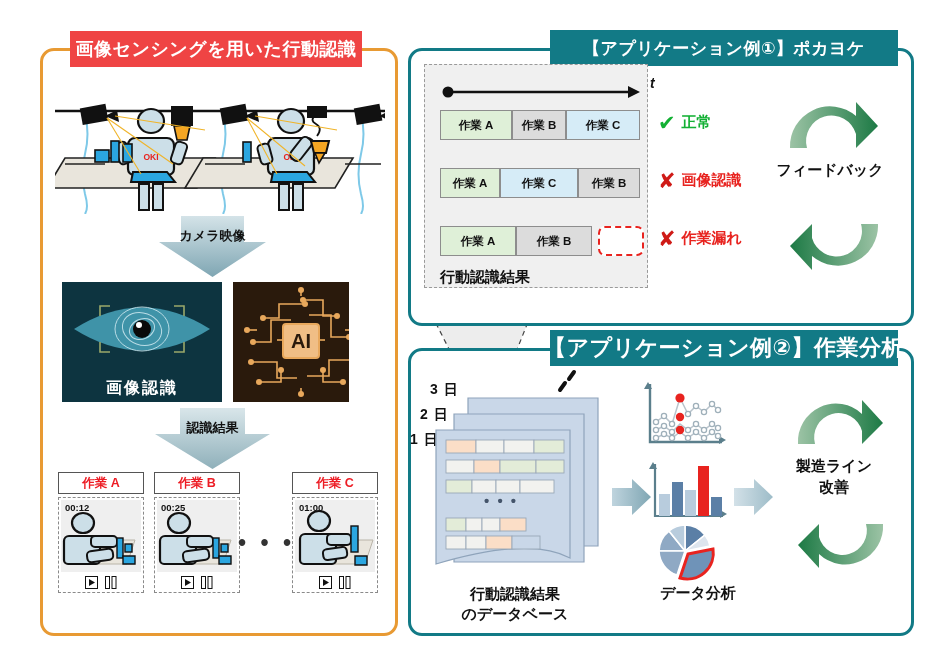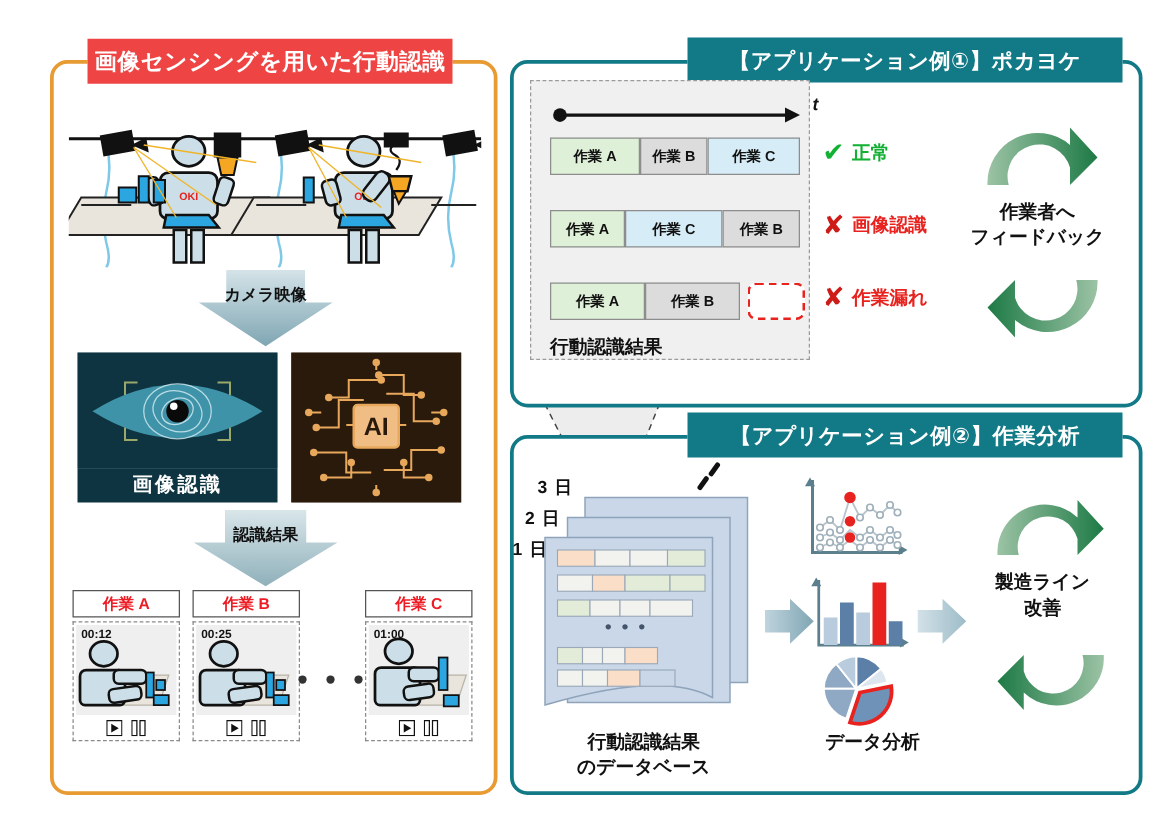--- a/index.html
+++ b/index.html
@@ -21,39 +21,39 @@
   
   .notch{position:absolute;background:#fff;}
 
   .chip{position:absolute;display:flex;align-items:center;justify-content:center;
         color:#fff;font-weight:bold;letter-spacing:.5px;white-space:nowrap;}
   .chip-orange{background:#ef4444;}
   .chip-teal{background:#127A86;}
 
   .chip-left{left:70px;top:31px;width:292px;height:36px;font-size:18px;}
   .chip-app1{left:550px;top:30px;width:348px;height:36px;font-size:17px;}
-  .chip-app2{left:550px;top:330px;width:348px;height:36px;font-size:17px;}
+  .chip-app2{left:550px;top:330px;width:348px;height:36px;font-size:22px;}
 
   
   .scene{position:absolute;left:55px;top:86px;width:330px;height:128px;}
   .scene svg{display:block;}
 
   .arrow-lbl{position:absolute;font-weight:bold;color:#111;font-size:13px;
              display:flex;align-items:center;justify-content:center;white-space:nowrap;}
 
   .arrowdown{position:absolute;}
   .arr1{left:155px;top:216px;width:115px;height:62px;}
   .arr2{left:150px;top:408px;width:125px;height:62px;}
 
   .thumbs{position:absolute;left:62px;top:282px;width:308px;height:118px;display:flex;gap:11px;}
   .thumb{position:relative;}
   .eye-box{width:160px;height:93px;background:#0d3440;position:relative;overflow:hidden;}
   .eye-cap{width:160px;height:27px;background:#0d3440;color:#fff;font-size:16px;font-weight:bold;
            display:flex;align-items:center;justify-content:center;letter-spacing:2px;}
-  .ai-box{width:136px;height:120px;background:#2a1a0c;position:relative;overflow:hidden;}
+  .ai-box{width:116px;height:120px;background:#2a1a0c;position:relative;overflow:hidden;}
 
   
   .cards{position:absolute;left:58px;top:472px;width:320px;height:136px;}
   .card{position:absolute;width:86px;}
   .card .ttl{height:20px;border:1.5px solid #555;background:#fff;color:#ED1C24;
              font-size:12.5px;font-weight:bold;display:flex;align-items:center;justify-content:center;}
   .card .body{margin-top:3px;border:1.5px dashed #8a8a8a;background:#fff;padding:2px;}
   .card .vid{position:relative;height:72px;background:#efefef;overflow:hidden;}
   .card .tc{position:absolute;left:4px;top:2px;font-size:9.5px;font-weight:bold;color:#111;z-index:3;}
   .card .ctrl{height:16px;display:flex;align-items:center;justify-content:center;gap:7px;margin-top:2px;}
@@ -441,21 +441,20 @@
       <defs>
           <linearGradient id="lg1" x1="0" y1="0" x2="1" y2="0">
         <stop offset="0" stop-color="#9cc3a5"></stop>
             <stop offset="1" stop-color="#1D7A45"></stop>
       </linearGradient>
         </defs>
       <path d="M10 62 A40 40 0 0 1 76 30 L76 16 L98 40 L76 62 L76 48 A24 24 0 0 0 27 62 z" fill="url(#lg1)"></path>
     </svg>
   </div>
   <div class="fbtext">
-    <div>作業者へ</div>
     <div>フィードバック</div>
   </div>
   <div class="loop" style="left:780px;top:216px;">
     <svg width="100" height="70" viewBox="0 0 100 70">
       <defs>
           <linearGradient id="lg2" x1="1" y1="0" x2="0" y2="0">
         <stop offset="0" stop-color="#9cc3a5"></stop>
             <stop offset="1" stop-color="#1D7A45"></stop>
       </linearGradient>
         </defs>

